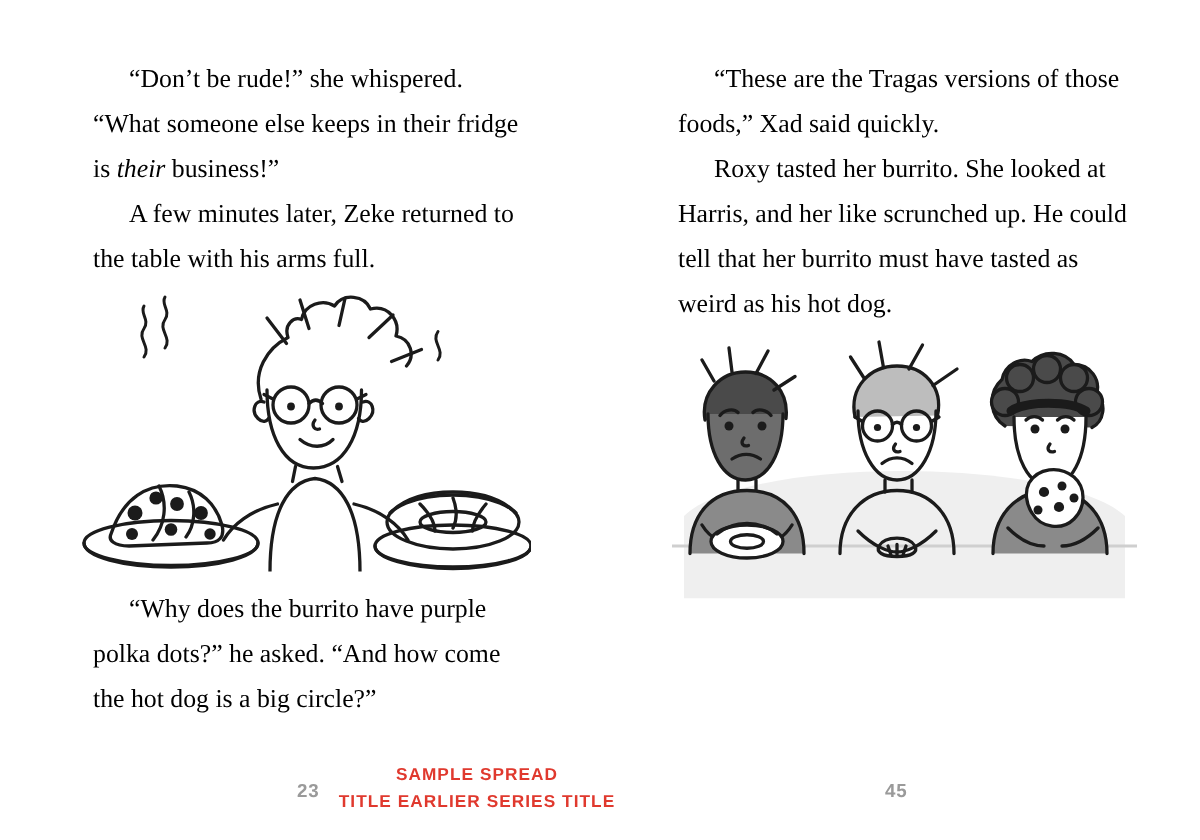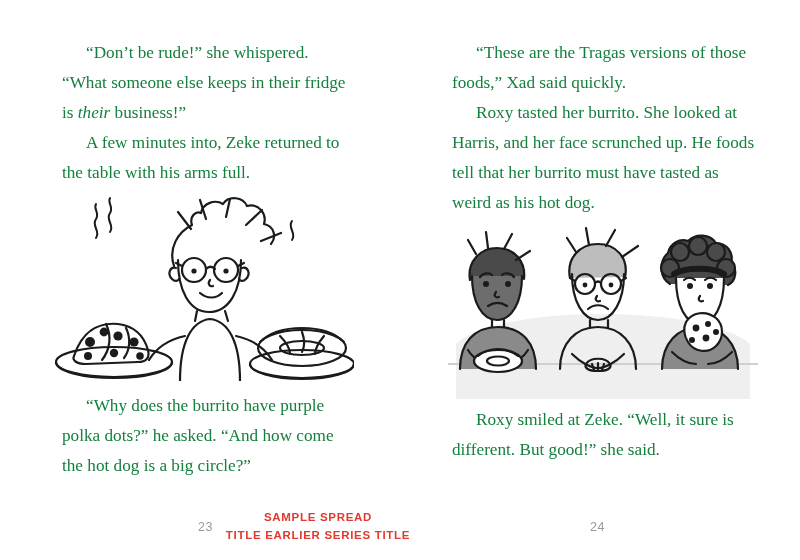--- a/index.html
+++ b/index.html
@@ -31,21 +31,21 @@
     padding: 38px 52px 0 62px;
   }
   .page-right {
     left: 400px;
     width: 400px;
     padding: 38px 38px 0 52px;
   }
   .body-text {
     font-size: 17.2px;
     line-height: 30px;
-    color: #15803d;
+    color: #000000;
     text-align: left;
   }
   .body-text p {
     margin: 0;
   }
   .indent {
     text-indent: 24px;
   }
   .ital {
     font-style: italic;
@@ -67,21 +67,21 @@
     display: block;
   }
   
   .page-number {
     position: absolute;
     bottom: 26px;
     font-family: "Liberation Sans", sans-serif;
     font-size: 12.5px;
     letter-spacing: 0.6px;
     color: #9a9a9a;
-    font-weight: normal;
+    font-weight: bold;
   }
   .pn-left { left: 198px; }
   .pn-right { left: 590px; }
   .sample-note {
     position: absolute;
     bottom: 16px;
     left: 0;
     width: 636px;
     text-align: center;
     font-family: "Liberation Sans", sans-serif;
@@ -97,21 +97,21 @@
 <body>
 
 <div class="spread">
 
   <div class="page page-left">
     <div class="body-text">
       <p class="indent">
         <span>“Don’t be rude!” she whispered. “What someone else keeps in their fridge is </span><span class="ital">their</span><span> business!”</span>
       </p>
       <p class="indent">
-        <span>A few minutes into, Zeke returned to the table with his arms full.</span>
+        <span>A few minutes later, Zeke returned to the table with his arms full.</span>
       </p>
     </div>
 
     <div class="illus illus-left">
       <svg width="300" height="185" viewBox="0 0 300 185" xmlns="http://www.w3.org/2000/svg">
         <g fill="none" stroke="#1b1b1b" stroke-width="2.2" stroke-linecap="round" stroke-linejoin="round">
 
           <path d="M42 42 c5 -7 -5 -12 0 -19 c4 -6 -3 -10 0 -15" stroke-width="2"></path>
           <path d="M56 36 c5 -7 -5 -12 0 -19 c4 -6 -3 -10 0 -15" stroke-width="2"></path>
           <path d="M238 44 c5 -7 -5 -12 0 -19" stroke-width="2"></path>
@@ -170,21 +170,21 @@
       </p>
     </div>
   </div>
 
   <div class="page page-right">
     <div class="body-text">
       <p class="indent">
         <span>“These are the Tragas versions of those foods,” Xad said quickly.</span>
       </p>
       <p class="indent">
-        <span>Roxy tasted her burrito. She looked at Harris, and her face scrunched up. He foods tell that her burrito must have tasted as weird as his hot dog.</span>
+        <span>Roxy tasted her burrito. She looked at Harris, and her like scrunched up. He could tell that her burrito must have tasted as weird as his hot dog.</span>
       </p>
     </div>
 
     <div class="illus illus-right">
       <svg width="310" height="175" viewBox="0 0 310 175" xmlns="http://www.w3.org/2000/svg">
         <g fill="none" stroke="#1b1b1b" stroke-width="2.2" stroke-linecap="round" stroke-linejoin="round">
 
           <path d="M8 120 c40 -40 250 -40 294 0 l0 55 l-294 0 z" fill="#efefef" stroke="none"></path>
 
           <path d="M0 140 l310 0" stroke="#cfcfcf" stroke-width="2"></path>
@@ -242,28 +242,23 @@
           <path d="M238 98 c6 -10 20 -12 30 -4 c8 7 8 20 0 28 c-8 8 -22 6 -28 -4 c-4 -6 -5 -14 -2 -20z" fill="#ffffff" stroke="#1b1b1b"></path>
           <circle cx="248" cy="104" r="3.4" fill="#1b1b1b" stroke="none"></circle>
           <circle cx="260" cy="100" r="3" fill="#1b1b1b" stroke="none"></circle>
           <circle cx="244" cy="116" r="3" fill="#1b1b1b" stroke="none"></circle>
           <circle cx="258" cy="114" r="3.4" fill="#1b1b1b" stroke="none"></circle>
           <circle cx="268" cy="108" r="3" fill="#1b1b1b" stroke="none"></circle>
         </g>
       </svg>
     </div>
 
-    <div class="body-text">
-      <p class="indent">
-        <span>Roxy smiled at Zeke. “Well, it sure is different. But good!” she said.</span>
-      </p>
-    </div>
   </div>
 
   <div class="page-number pn-left">23</div>
-  <div class="page-number pn-right">24</div>
+  <div class="page-number pn-right">45</div>
 
   <div class="sample-note">
     <div>SAMPLE SPREAD</div>
     <div>TITLE EARLIER SERIES TITLE</div>
   </div>
 
 </div>
 
 </body></html>

